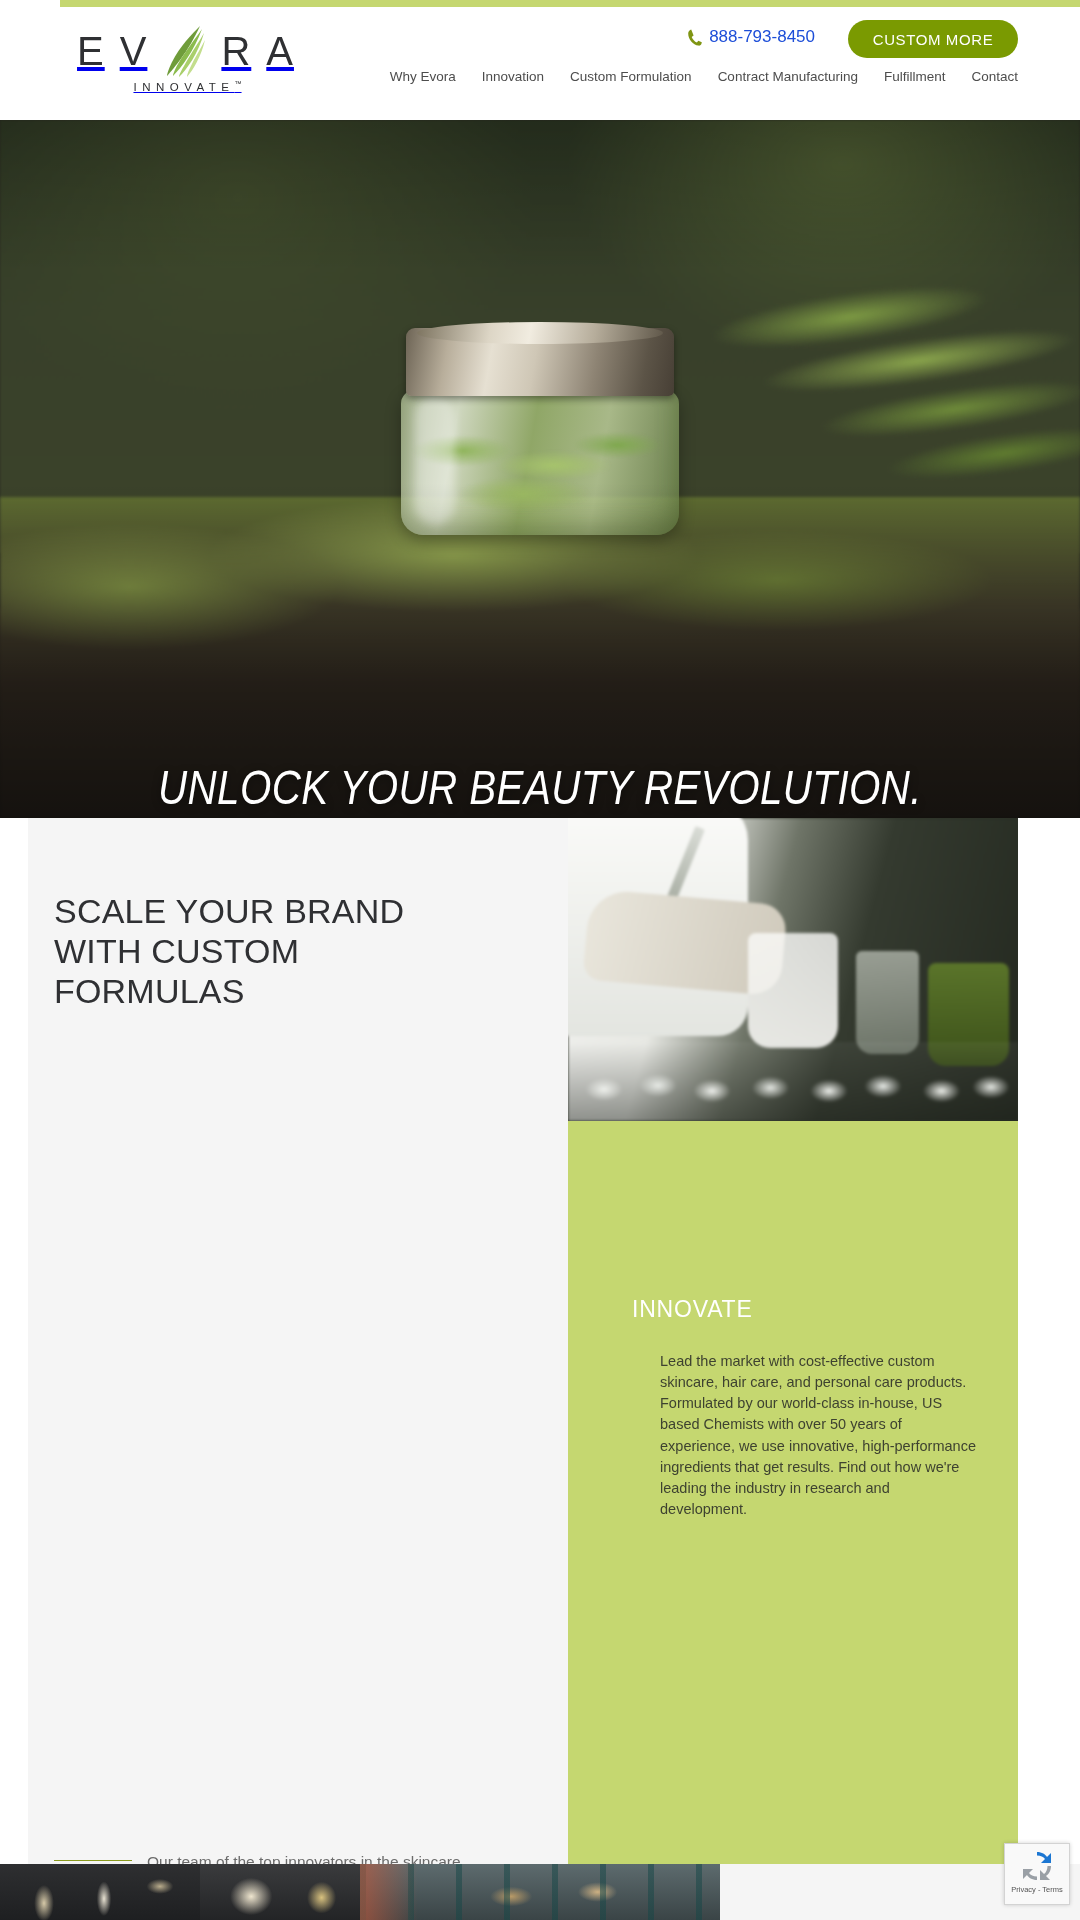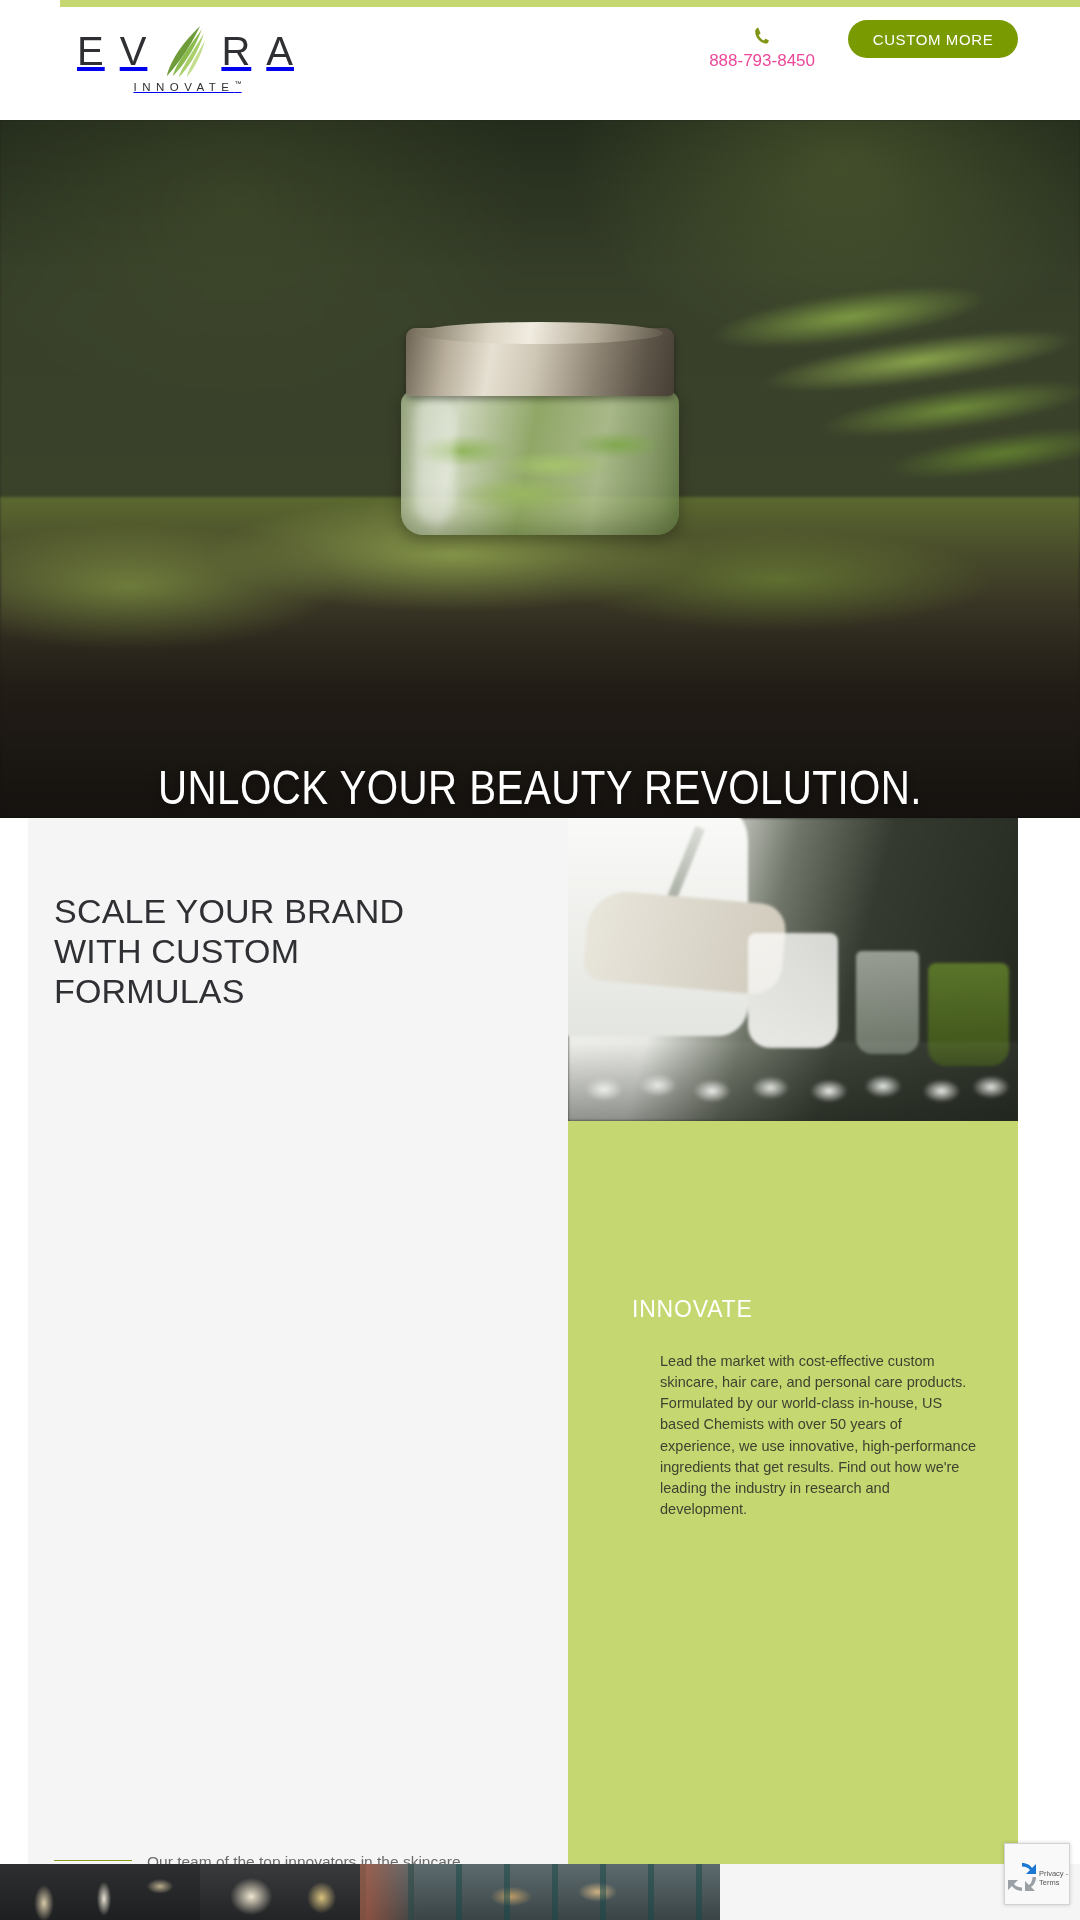--- a/index.html
+++ b/index.html
@@ -45,21 +45,21 @@
     color:#2f3033; margin-top:3px; padding-left:4px; position:relative;
   }
   .logo-tm {
     font-size:7px; vertical-align:super; letter-spacing:0;
   }
 
   
   .phone {
     position:absolute; right:265px; top:20px;
     display:flex; align-items:center; gap:7px;
-    font-size:17px; color:#ec4899; text-decoration:none;flex-direction:column;
+    font-size:17px; color:#1d4ed8; text-decoration:none;
   }
   .phone-ico { display:block; width:14px; height:17px; }
 
   
   .hdr-cta {
     position:absolute; right:62px; top:13px;
     width:170px; height:38px; border-radius:19px;
     background:#7a9a01; color:#ffffff; border:none;
     font-size:15px; letter-spacing:0.6px; font-weight:400;
     cursor:pointer; font-family:"Liberation Sans", sans-serif;
@@ -72,20 +72,21 @@
   }
   .nav a {
     font-size:13.5px; color:#4d4d4d; text-decoration:none; white-space:nowrap;
   }
 
   
   .hero {
     position:absolute; top:120px; left:0; width:1080px; height:698px;
     overflow:hidden;
     background:#2a2a22;
+    font-style:italic;
   }
   .hero-bg { position:absolute; inset:0; }
 
   .hero-sky {
     position:absolute; top:0; left:0; width:100%; height:62%;
     background:
       radial-gradient(ellipse 420px 300px at 22% 18%, #3f4a2b 0%, rgba(63,74,43,0) 70%),
       radial-gradient(ellipse 380px 260px at 78% 10%, #4c5a31 0%, rgba(76,90,49,0) 72%),
       linear-gradient(#2b3522 0%, #38402a 45%, #3c432b 100%);
     filter:blur(1px);
@@ -295,21 +296,21 @@
       radial-gradient(ellipse 30px 14px at 42% 58%, #b99a67 0%, rgba(185,154,103,0) 70%),
       radial-gradient(ellipse 28px 14px at 66% 50%, #cdb183 0%, rgba(205,177,131,0) 70%);
   }
   .bs-d { flex:1; background:#f5f5f5; }
 
   
   .recaptcha {
     position:absolute; right:10px; top:1843px; width:66px; height:62px;
     background:#f9f9f9; border:1px solid #d3d3d3;
     box-shadow:0 0 4px rgba(0,0,0,0.18);
-    display:flex; flex-direction:row; align-items:center; justify-content:flex-start;
+    display:flex; flex-direction:column; align-items:center; justify-content:flex-start;
     padding-top:5px;
   }
   .rc-logo { width:34px; height:34px; }
   .rc-txt { font-size:7.5px; color:#555; margin-top:2px; }
 </style>
 </head>
 <body>
 
 <div class="topbar-left"></div>
 <div class="topbar"></div>
@@ -344,20 +345,28 @@
     <span class="phone-ico">
       <svg width="14" height="17" viewBox="0 0 14 17">
         <path d="M3.2 0.6 C1.6 1.1 0.2 2.6 0.2 4.4 C0.2 10.2 5 15.6 10.4 16.6 C12 16.9 13.3 15.6 13.6 14.2 L13.8 13.2 L10.3 11.7 L8.9 13.6 C6.7 12.4 4.6 10.2 3.7 7.9 L5.6 6.6 L4.2 2.9 Z" fill="#7f9513"></path>
       </svg>
     </span>
     <span>888-793-8450</span>
   </a>
 
   <button class="hdr-cta">CUSTOM MORE</button>
 
+  <nav class="nav">
+    <a href="#">Why Evora</a>
+    <a href="#">Innovation</a>
+    <a href="#">Custom Formulation</a>
+    <a href="#">Contract Manufacturing</a>
+    <a href="#">Fulfillment</a>
+    <a href="#">Contact</a>
+  </nav>
 </header>
 
 <section class="hero">
   <div class="hero-bg">
     <div class="hero-sky"></div>
     <div class="hero-fern"></div>
     <div class="hero-log"></div>
     <div class="hero-moss"></div>
   </div>
 

